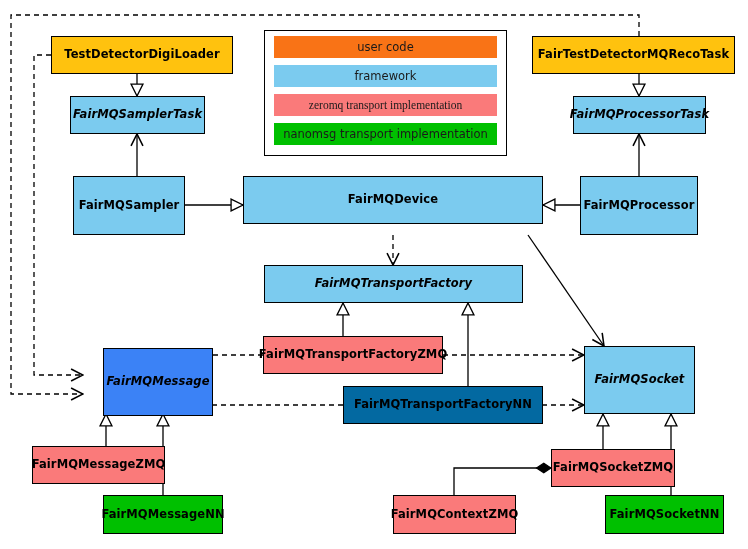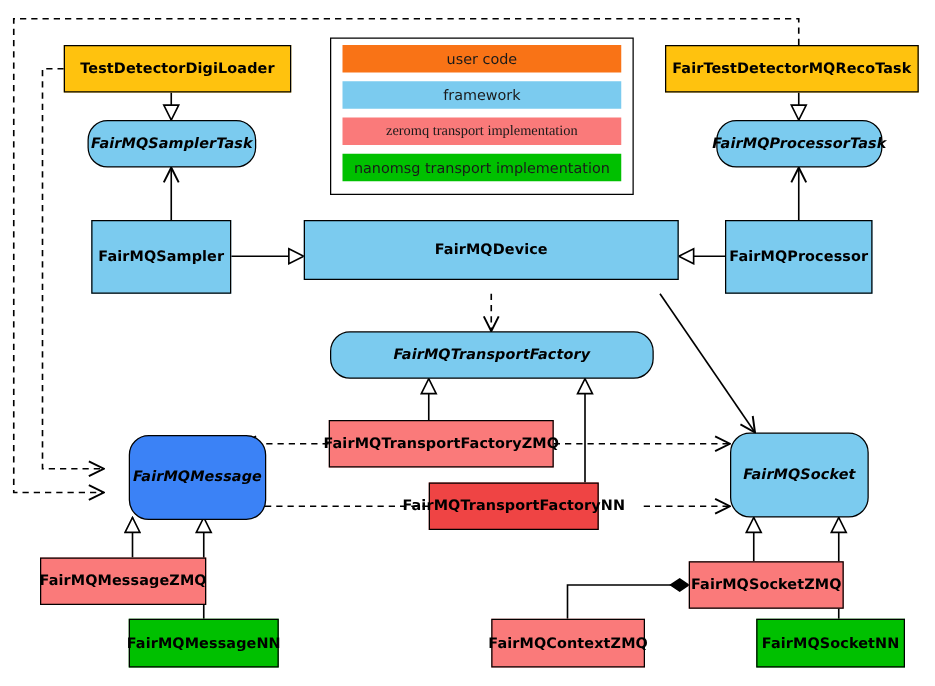--- a/index.html
+++ b/index.html
@@ -30,21 +30,21 @@
     align-items: center;
     justify-content: center;
     text-align: center;
     font-size: 11.5px;
     font-weight: bold;
     color: #000000;
     letter-spacing: 0.1px;
     line-height: 1.15;
     padding: 0 4px;
   }
-  .node.italic { font-style: italic; border-radius: 16px; }
+  .node.italic { font-style: italic; }
   .legend-box {
     position: absolute;
     box-sizing: border-box;
     background: #ffffff;
     border: 1.4px solid #000000;
   }
   .legend-row {
     position: absolute;
     box-sizing: border-box;
     display: flex;
@@ -209,21 +209,21 @@
   </div>
 
   <div class="node italic" style="left:264px; top:265px; width:259px; height:38px; background:#7BCBEF;">
     <span>FairMQTransportFactory</span>
   </div>
 
   <div class="node" style="left:263px; top:336px; width:180px; height:38px; background:#FA7A7A;">
     <span>FairMQTransportFactoryZMQ</span>
   </div>
 
-  <div class="node" style="left:343px; top:386px; width:136px; height:38px; background:#ef4444;">
+  <div class="node" style="left:343px; top:386px; width:200px; height:38px; background:#0369a1;">
     <span>FairMQTransportFactoryNN</span>
   </div>
 
   <div class="node italic" style="left:83px; top:348px; width:110px; height:68px; background:#3b82f6;margin-left:20px;">
     <span>FairMQMessage</span>
   </div>
 
   <div class="node italic" style="left:584px; top:346px; width:111px; height:68px; background:#7BCBEF;">
     <span>FairMQSocket</span>
   </div>

